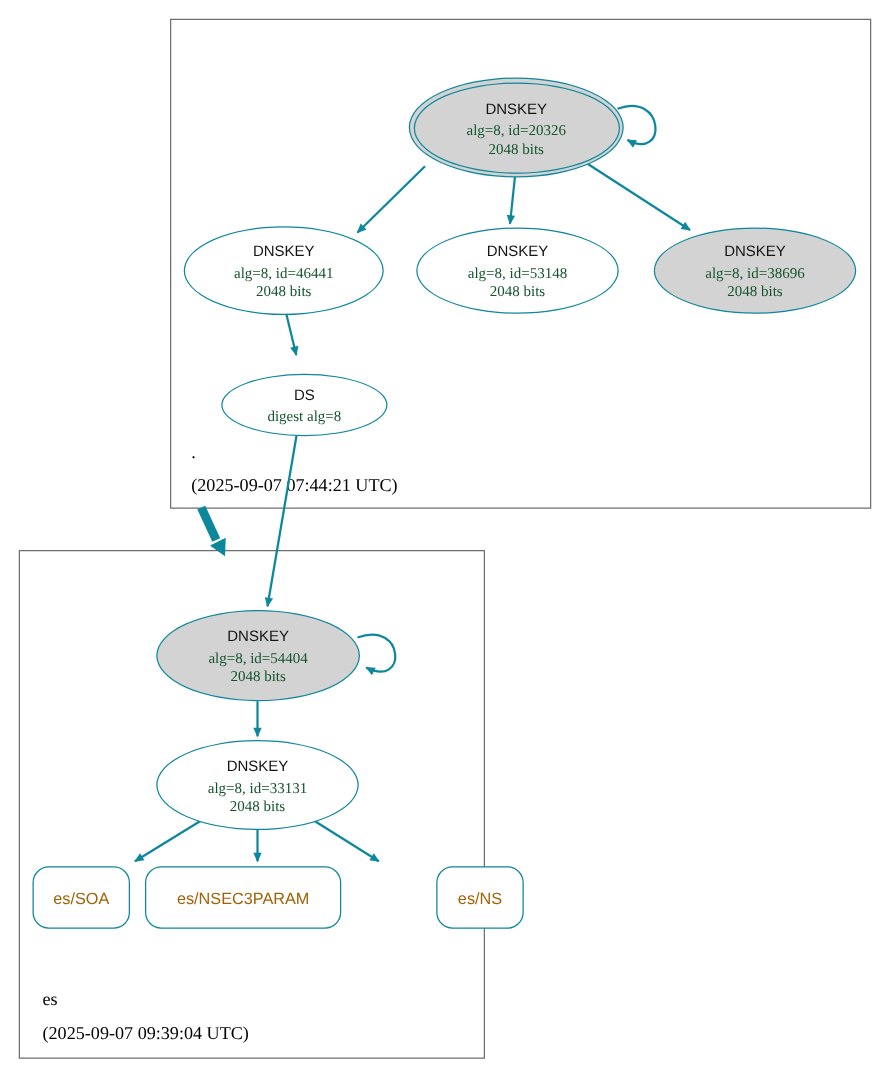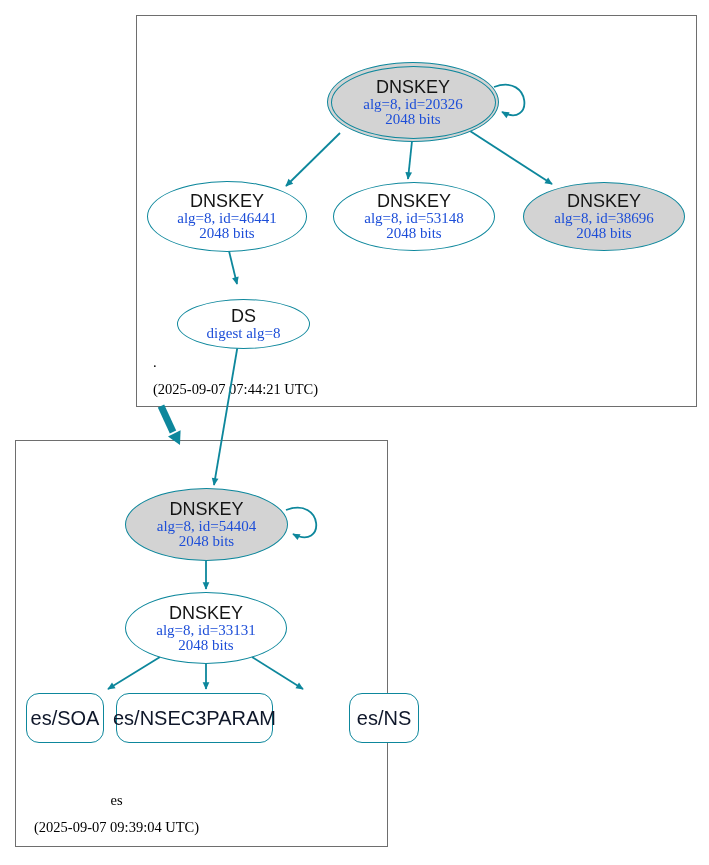--- a/index.html
+++ b/index.html
@@ -28,41 +28,41 @@
     justify-content:center;text-align:center;box-sizing:border-box;z-index:4;
   }
   .ellipse{border:1.7px solid var(--teal);border-radius:50%;background:#ffffff;}
   .gray{background:var(--nodefill);}
   .inner-ring{
     position:absolute;left:2.5px;top:2.5px;right:2.5px;bottom:2.5px;
     border:1.7px solid var(--teal);border-radius:50%;
     display:flex;flex-direction:column;align-items:center;justify-content:center;
     box-sizing:border-box;
   }
-  .title{font-family:"Liberation Sans",sans-serif;font-size:18px;line-height:19px;color:#141414;}
-  .detail{font-family:"Liberation Serif",serif;font-size:15px;line-height:15px;color:#1d4ed8;}
+  .title{font-family:"Liberation Sans",sans-serif;font-size:12px;line-height:19px;color:#141414;}
+  .detail{font-family:"Liberation Serif",serif;font-size:12px;line-height:15px;color:#14532d;}
   .rrset{
     position:absolute;display:flex;align-items:center;justify-content:center;
     border:1.7px solid var(--teal);border-radius:13px;background:#ffffff;
-    font-family:"Liberation Sans",sans-serif;font-size:20px;color:#0f172a;
+    font-family:"Liberation Sans",sans-serif;font-size:13px;color:#a16207;
     box-sizing:border-box;z-index:4;
   }
 </style>
 </head>
 <body>
 
 <div class="zone-box" style="left:136px;top:15px;width:561px;height:392px;">
   <div class="zone-meta" style="left:16px;bottom:10px;">
     <span class="zone-name">.</span>
     <span class="zone-ts">(2025-09-07 07:44:21 UTC)</span>
   </div>
 </div>
 
 <div class="zone-box" style="left:15px;top:440px;width:373px;height:407px;">
-  <div class="zone-meta" style="left:18px;bottom:12px;text-align:center;">
+  <div class="zone-meta" style="left:18px;bottom:12px;">
     <span class="zone-name">es</span>
     <span class="zone-ts">(2025-09-07 09:39:04 UTC)</span>
   </div>
 </div>
 
 <svg id="edges" width="709" height="865" viewBox="0 0 709 865">
   <defs>
     <marker id="arrow" viewBox="0 0 10 10" refX="8.5" refY="5" markerWidth="10" markerHeight="8" orient="auto" markerUnits="userSpaceOnUse">
       <path d="M0,0.8 L9.5,5 L0,9.2 z" class="ah"></path>
     </marker>

